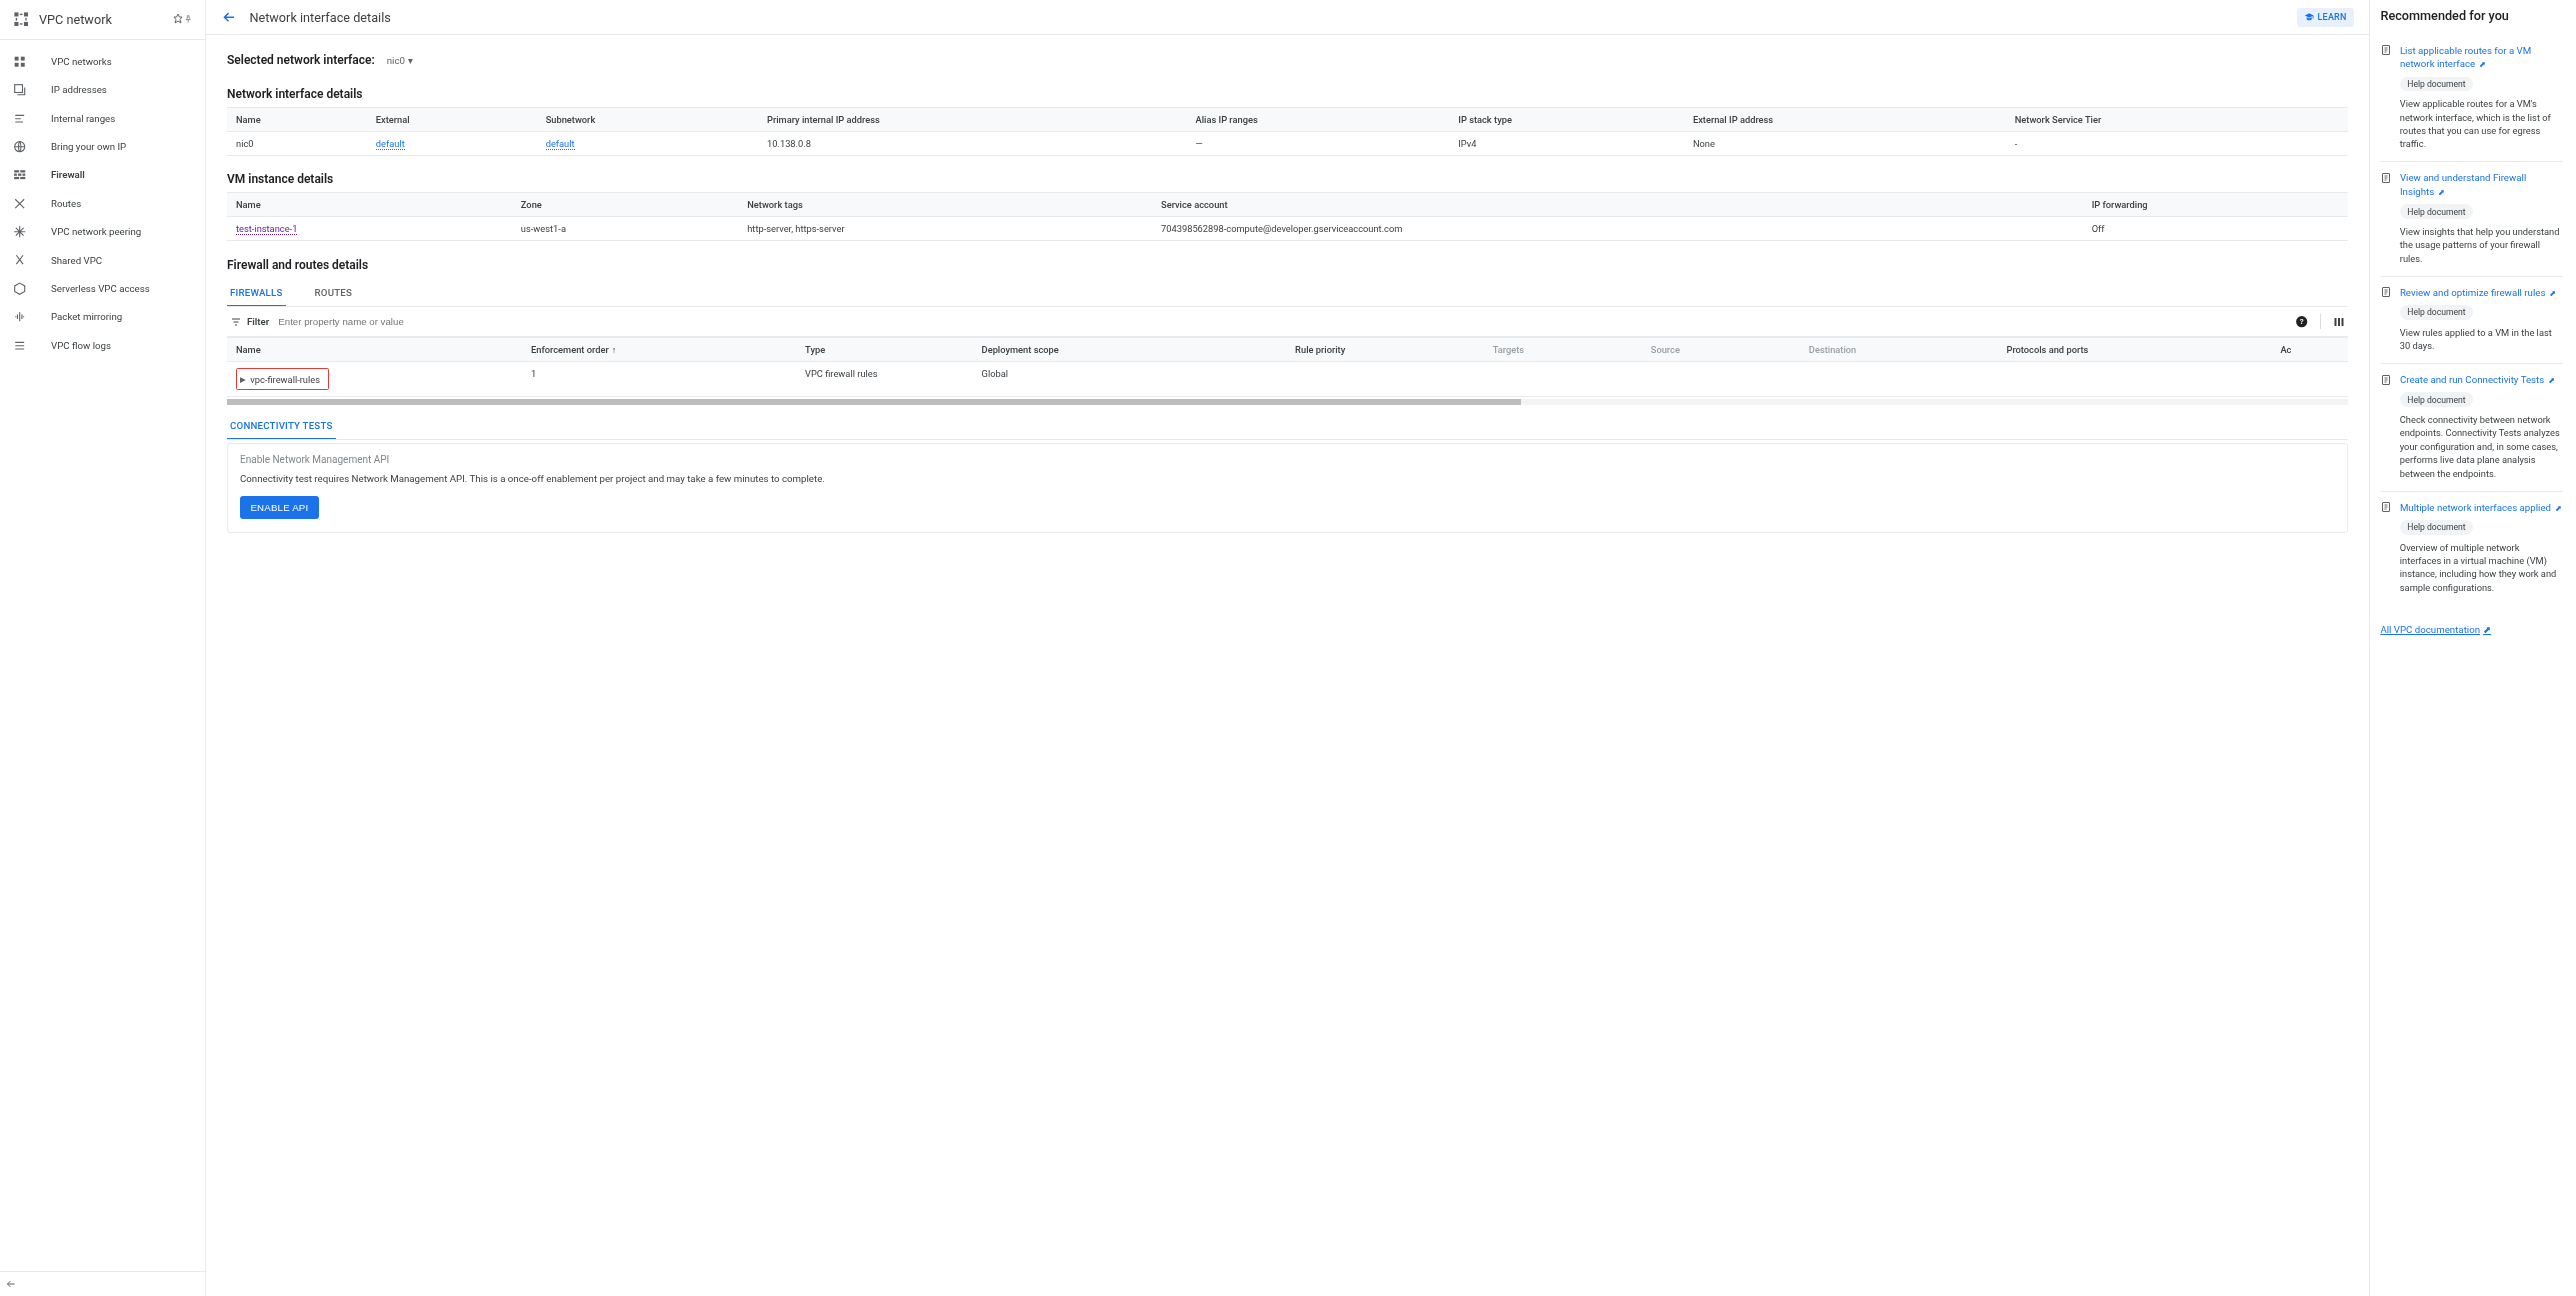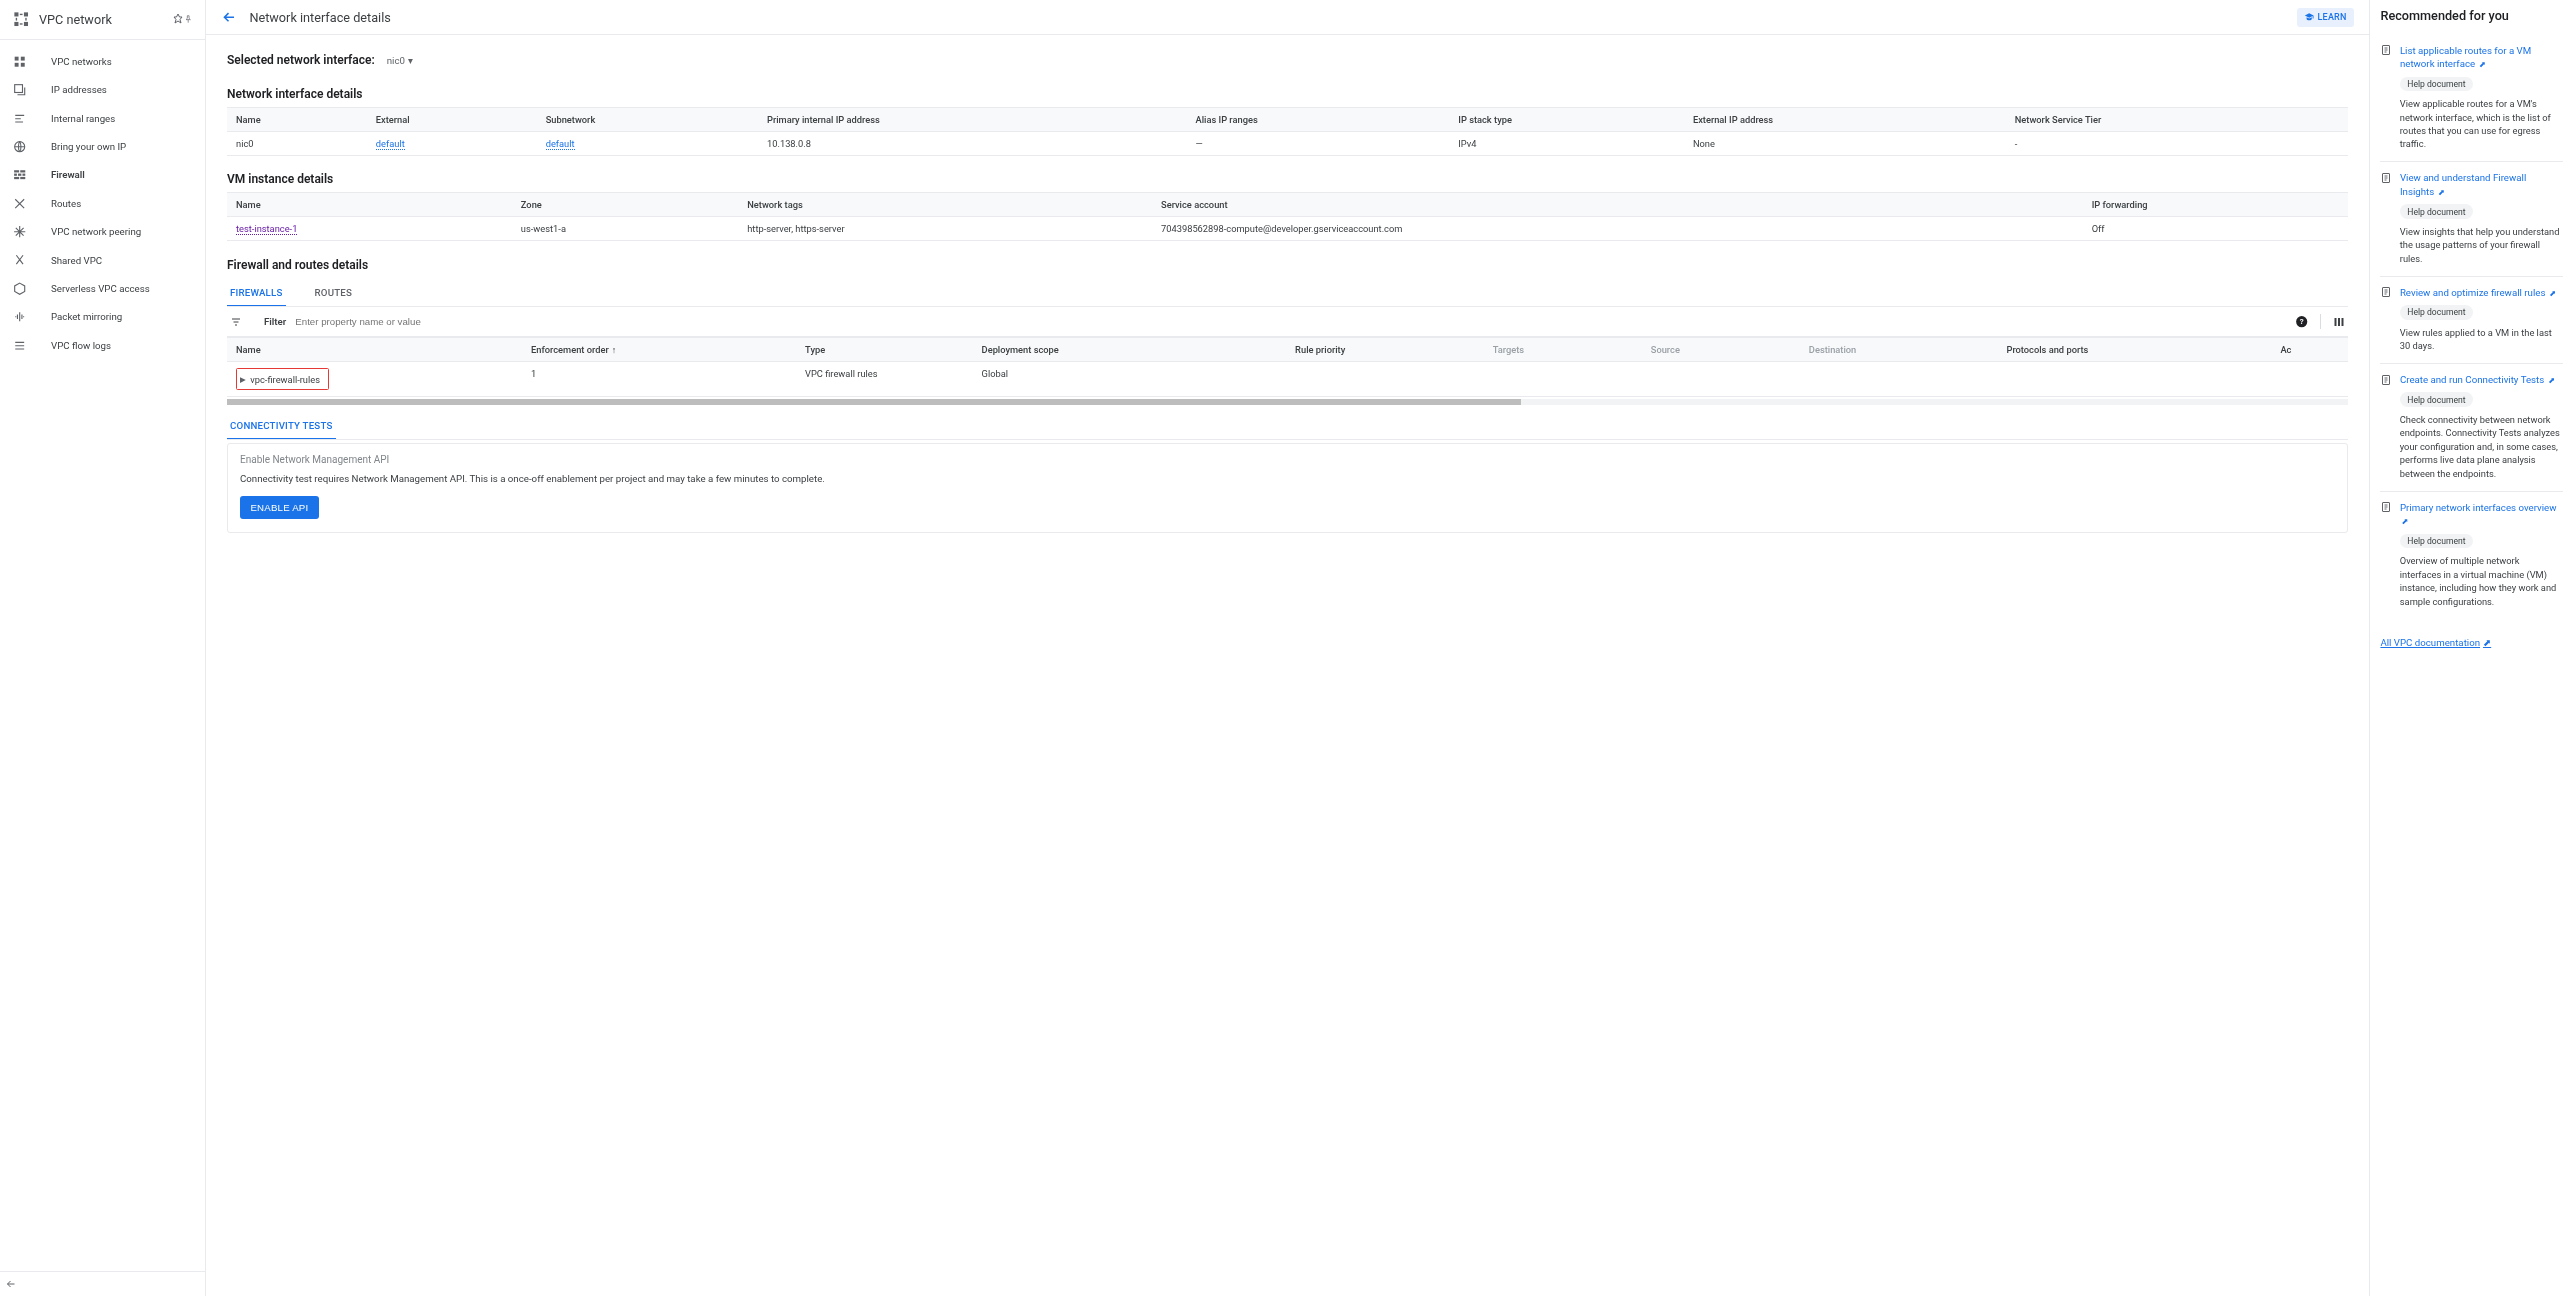--- a/index.html
+++ b/index.html
@@ -180,21 +180,21 @@
   .filter-bar {
     display: flex;
     align-items: center;
     padding: 6px 3px;
     gap: 6px;
     border-bottom: 0.7px solid #e8eaed;
   }
   .filter-bar .filter-label {
     display: inline-flex;
     align-items: center;
-    gap: 22px;
+    gap: 5px;
     font-weight: 500;
     color: #3c4043;
   }
   .filter-bar input {
     border: none;
     outline: none;
     flex: 1;
     font-size: 9.7px;
     color: #3c4043;
     padding: 3px;
@@ -694,21 +694,21 @@
   </div>
 
   <div class="rec-item">
     <div class="rec-head">
       <span class="doc-icon">
           <svg width="12" height="12" viewBox="0 0 24 24" fill="none" stroke="#5f6368" stroke-width="2">
             <rect x="5" y="3" width="14" height="18" rx="1"></rect>
             <path d="M9 8h6M9 12h6M9 16h4"></path>
           </svg>
         </span>
-      <span class="rec-link"><span>Primary network interfaces overview</span> <span class="ext-icon">⬈</span></span>
+      <span class="rec-link"><span>Multiple network interfaces applied</span> <span class="ext-icon">⬈</span></span>
     </div>
     <span class="badge">Help document</span>
     <div class="rec-desc">Overview of multiple network interfaces in a virtual machine (VM) instance, including how they work and sample configurations.</div>
   </div>
 
   <span class="all-docs">
     <span>All VPC documentation</span>
     <span>⬈</span>
   </span>
 </aside>

